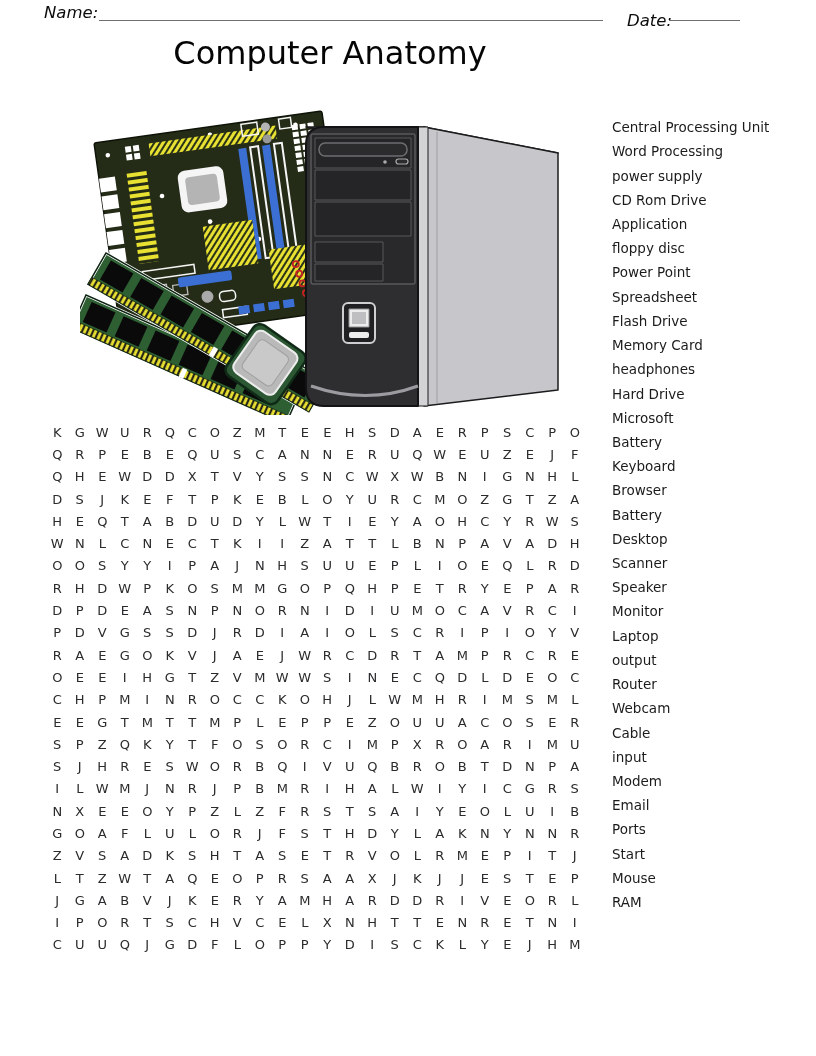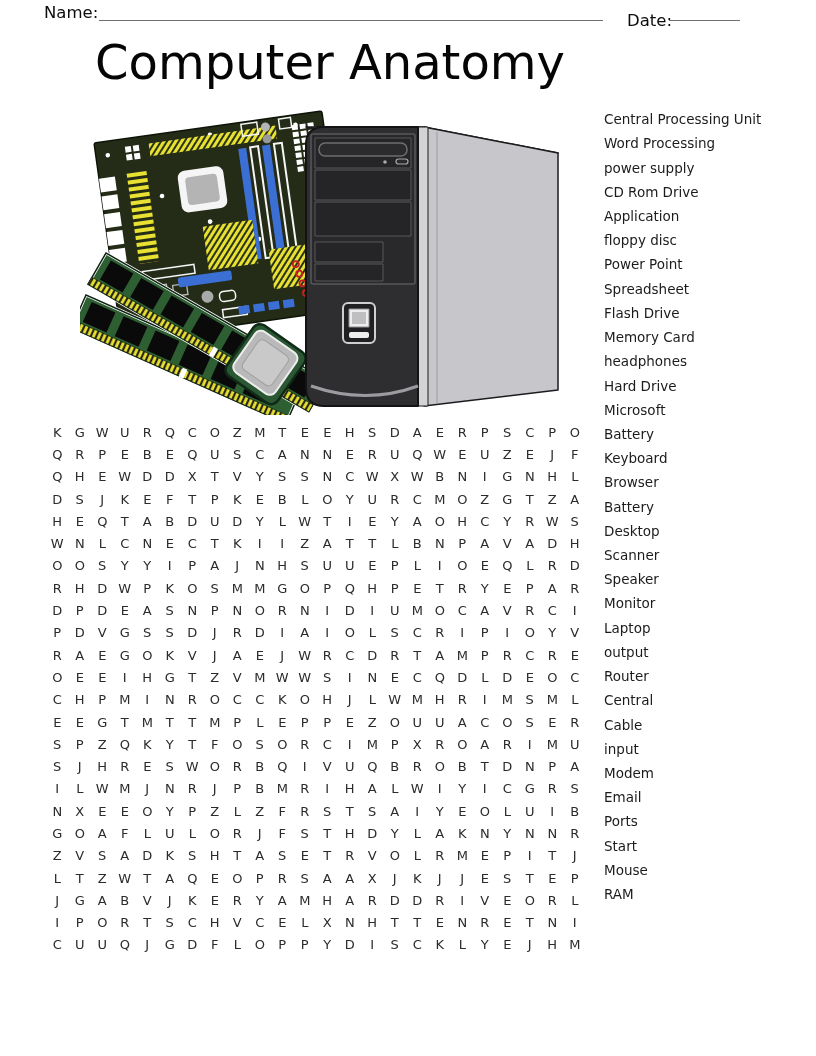--- a/index.html
+++ b/index.html
@@ -4,50 +4,50 @@
 <style>
   html,body{margin:0;padding:0;}
   body{
     width:816px;height:1056px;background:#ffffff;position:relative;
     font-family:"DejaVu Sans","Liberation Sans",sans-serif;color:#111;
     overflow:hidden;
   }
   .page{position:absolute;left:0;top:0;width:816px;height:1056px;}
 
   
-  .hdr-label{position:absolute;top:3px;font-size:16.5px;color:#0c0c0c;}
+  .hdr-label{position:absolute;top:3px;font-size:16.5px;color:#0c0c0c;font-style:italic;}
   .name-label{left:44px;}
   .date-label{left:627px;margin-top:8px;}
   .blank-line{position:absolute;top:20px;border-top:1.6px solid #6f6f6f;height:0;}
   .name-line{left:99px;width:504px;}
   .date-line{left:669px;width:71px;}
 
   
   .title{
     position:absolute;left:0;top:34px;width:660px;margin:0;
-    text-align:center;font-size:48px;font-weight:400;color:#050505;
+    text-align:center;font-size:32px;font-weight:400;color:#050505;
     letter-spacing:0px;
   }
 
   
   .illus{position:absolute;left:80px;top:103px;width:490px;height:312px;}
 
   
   #word-grid{
     position:absolute;left:46px;top:421px;
     display:grid;grid-template-columns:repeat(24,22.5px);grid-auto-rows:22.3px;
   }
   .grid-cell{
     display:flex;align-items:center;justify-content:center;
     font-size:13px;color:#2b2b2d;
   }
 
   
   #word-list{
-    position:absolute;left:604px;top:107px;margin:0;padding:0;list-style:none;
+    position:absolute;left:604px;top:107px;margin:8px;padding:0;list-style:none;
   }
   #word-list li{
     height:24.23px;display:flex;align-items:center;
     font-size:13.5px;color:#1b1b1b;white-space:nowrap;
   }
 </style>
 </head>
 <body>
 
 <div class="page">
@@ -814,21 +814,21 @@
       <li>Keyboard</li>
       <li>Browser</li>
       <li>Battery</li>
       <li>Desktop</li>
       <li>Scanner</li>
       <li>Speaker</li>
       <li>Monitor</li>
       <li>Laptop</li>
       <li>output</li>
       <li>Router</li>
-      <li>Central</li>
+      <li>Webcam</li>
       <li>Cable</li>
       <li>input</li>
       <li>Modem</li>
       <li>Email</li>
       <li>Ports</li>
       <li>Start</li>
       <li>Mouse</li>
       <li>RAM</li>
     </ul>
 

